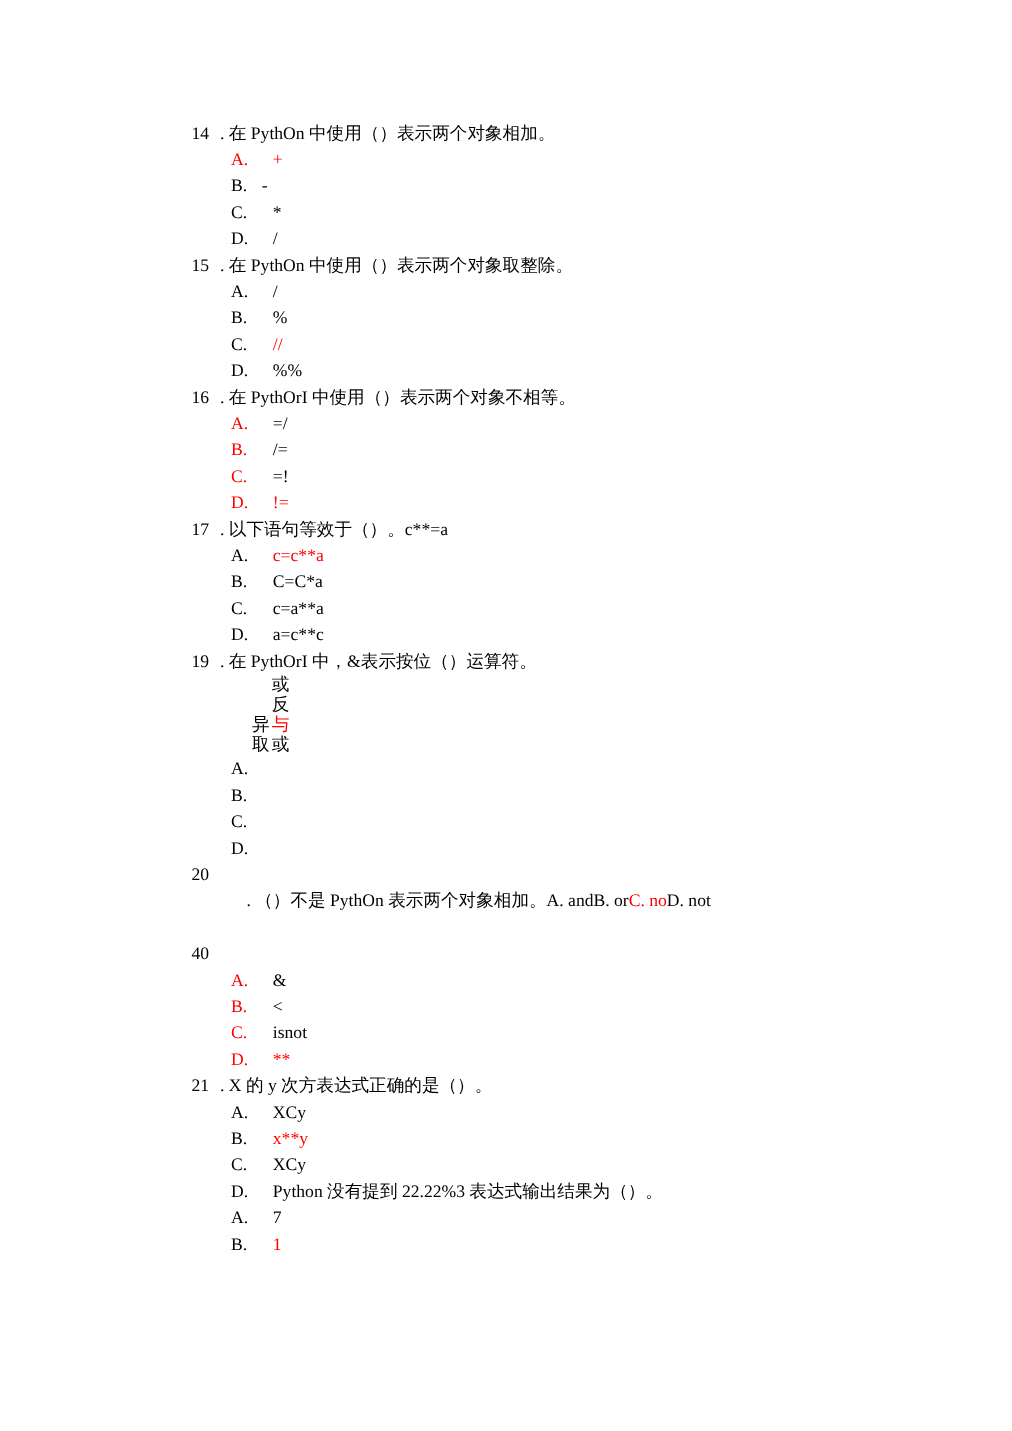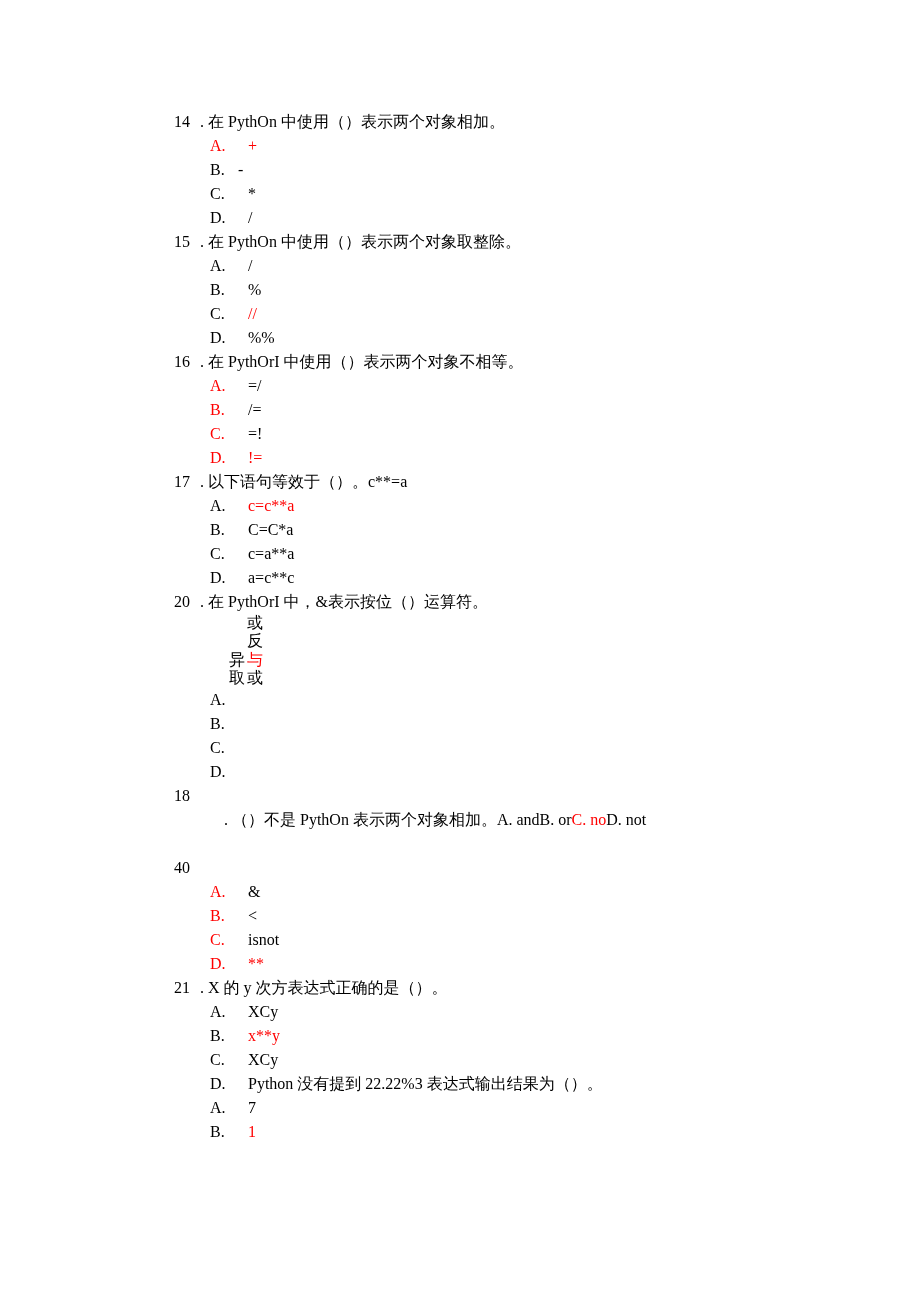--- a/index.html
+++ b/index.html
@@ -150,21 +150,21 @@
         <span class="optlabel">C.</span>
         <span class="opttext">c=a**a</span>
       </div>
       <div class="optrow">
         <span class="optlabel">D.</span>
         <span class="opttext">a=c**c</span>
       </div>
     </div>
 
   <div class="qrow">
-    <span class="qnum">20</span>
+    <span class="qnum">19</span>
     <span class="qtext">. 在 PythOrI 中，&amp;表示按位（）运算符。</span>
   </div>
   <div class="stackbox">
     <div class="stackrow">
       <span class="stackcol"></span>
       <span class="stackcol">或</span>
     </div>
     <div class="stackrow">
       <span class="stackcol"></span>
       <span class="stackcol">反</span>
@@ -187,21 +187,21 @@
       </div>
     <div class="optrow">
         <span class="optlabel">C.</span>
       </div>
     <div class="optrow">
         <span class="optlabel">D.</span>
       </div>
   </div>
 
   <div class="qrow">
-    <span class="qnum">18</span>
+    <span class="qnum">20</span>
     <span class="qtext">
       <span>. （）不是 PythOn 表示两个对象相加。A. andB. or</span><span class="red">C. no</span><span>D. not</span>
     </span>
   </div>
 
   <div class="qrow">
     <span class="qnum">40</span>
   </div>
   <div class="optblock">
       <div class="optrow">

